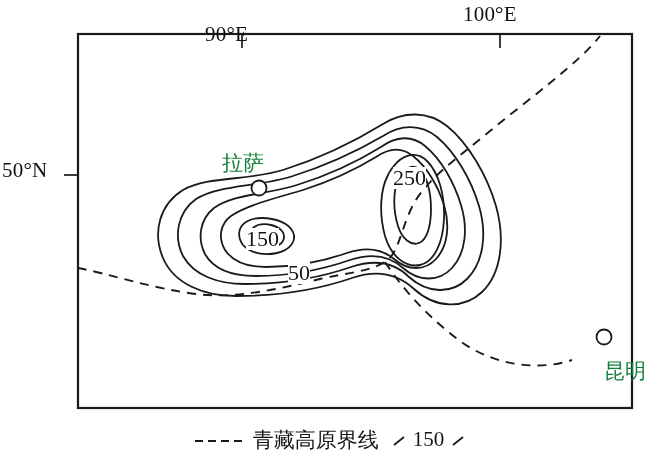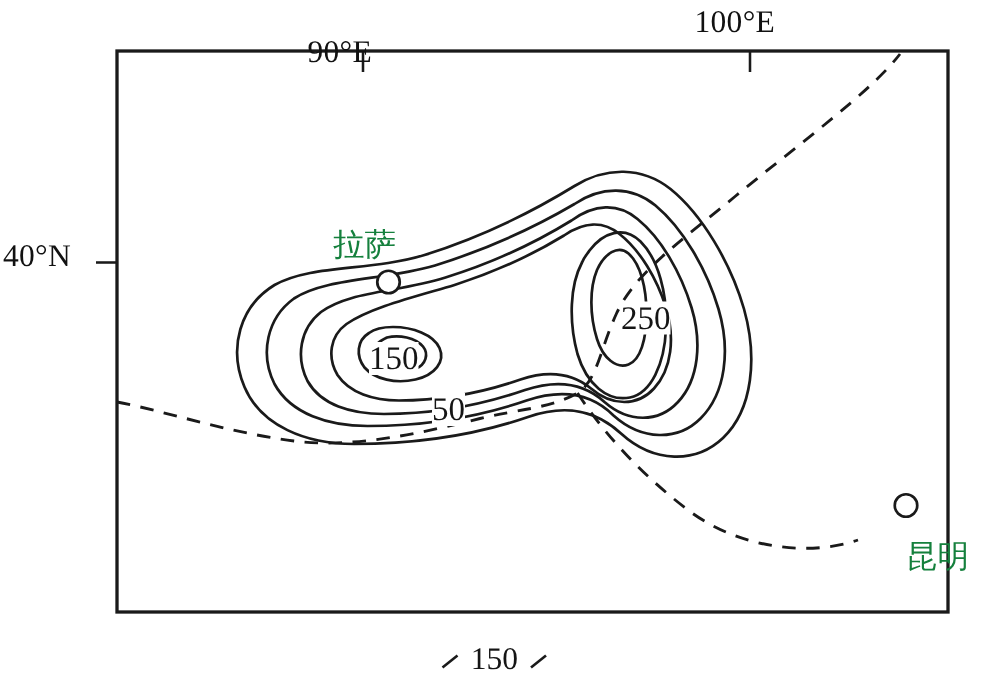--- a/index.html
+++ b/index.html
@@ -48,21 +48,21 @@
   .contour-label {
     position: absolute;
     font-size: 22px;
     font-family: "Liberation Serif", "DejaVu Serif", serif;
     color: #151515;
     background: #ffffff;
     line-height: 1;
   }
   #contour-label-150 { left: 246px; top: 228px; }
   #contour-label-50  { left: 288px; top: 262px; }
-  #contour-label-250 { left: 414px; top: 167px; margin-top: 34px; }
+  #contour-label-250 { left: 393px; top: 167px; }
 
   #legend {
     position: absolute;
     left: 0;
     top: 418px;
     width: 659px;
     height: 43px;
     display: flex;
     align-items: center;
     justify-content: center;
@@ -193,31 +193,39 @@
              C 400 285, 424 314, 460 341
              C 494 366, 540 371, 572 360"></path>
   </g>
 
   <circle cx="259" cy="188" r="7.5" fill="#ffffff" stroke="#1a1a1a" stroke-width="1.8"></circle>
   <circle cx="604" cy="337" r="7.5" fill="#ffffff" stroke="#1a1a1a" stroke-width="1.8"></circle>
 </svg>
 
 <div class="axis-label" id="lon-label-90">90°E</div>
 <div class="axis-label" id="lon-label-100">100°E</div>
-<div class="axis-label" id="lat-label-30">40°N</div>
+<div class="axis-label" id="lat-label-30">50°N</div>
 
 <div class="map-text cjk" id="city-label-lhasa">拉萨</div>
 <div class="map-text cjk" id="city-label-kunming">昆明</div>
 
 <div class="contour-label" id="contour-label-150">150</div>
 <div class="contour-label" id="contour-label-50">50</div>
 <div class="contour-label" id="contour-label-250">250</div>
 
 <div id="legend">
 
+  <div class="legend-entry">
+    <span class="legend-sym">
+      <svg width="52" height="12" viewBox="0 0 52 12">
+        <line x1="1" y1="7" x2="51" y2="7" stroke="#1a1a1a" stroke-width="2.2" stroke-dasharray="8 5"></line>
+      </svg>
+    </span>
+    <span class="legend-text">青藏高原界线</span>
+  </div>
 
   <div class="legend-entry">
     <span class="legend-sym">
       <svg width="14" height="18" viewBox="0 0 14 18">
         <path d="M 2 14 L 12 6" stroke="#1a1a1a" stroke-width="1.8" fill="none"></path>
       </svg>
     </span>
     <span class="legend-text-latin">150</span>
     <span class="legend-sym">
       <svg width="14" height="18" viewBox="0 0 14 18">

